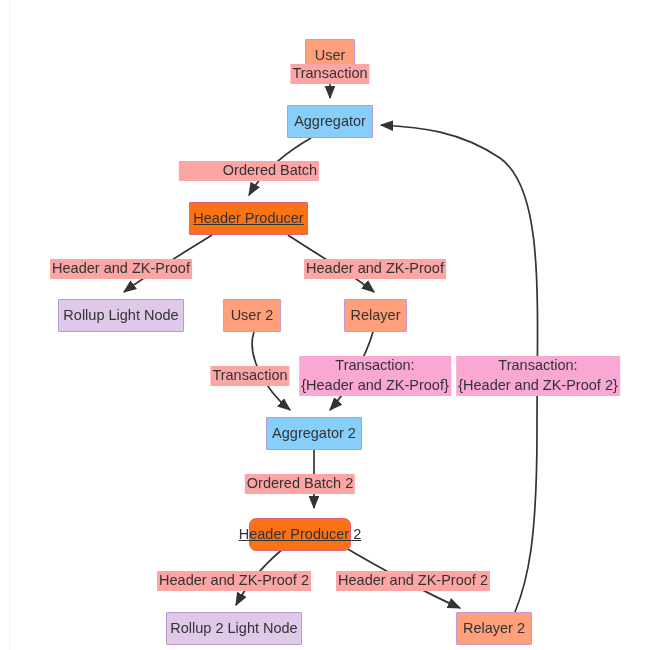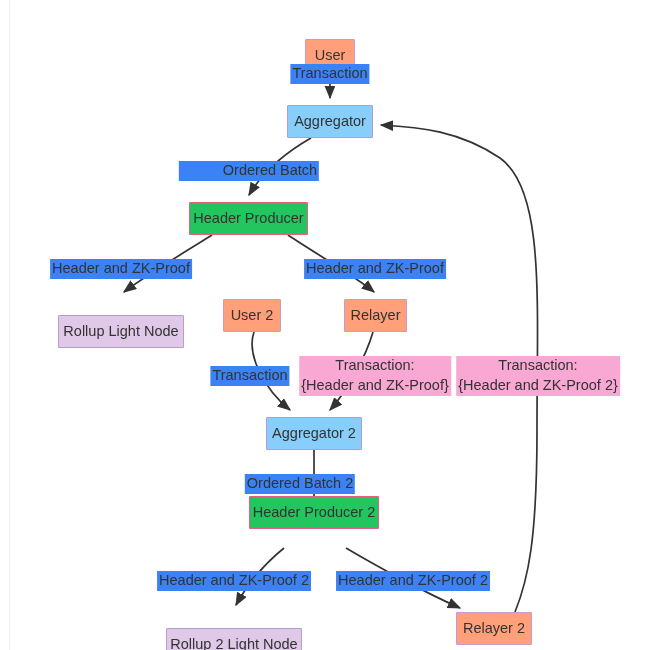--- a/index.html
+++ b/index.html
@@ -49,32 +49,32 @@
   }
   .node-orange {
     background: #ffa07a;
     border-color: #c49ad4;
   }
   .node-blue {
     background: #87cefa;
     border-color: #b49ad8;
   }
   .node-red {
-    background: #22c55e;
+    background: #f97316;
     border-color: #e35f86;
+    text-decoration: underline;
   }
   .node-purple {
     background: #e0c8e8;
     border-color: #b79ec8;
-    margin-top: 16px;
   }
   .edge-label {
     position: absolute;
     box-sizing: border-box;
-    background: #3b82f6;
+    background: #fca5a5;
     color: #333333;
     font-size: 14.5px;
     line-height: 1.24;
     white-space: nowrap;
     padding: 1px 2px;
     text-align: center;
     transform: translateX(-50%);
   }
   .edge-label.two-line {
     background: none;
@@ -114,21 +114,21 @@
   </svg>
 
   <div id="node-layer">
       <div class="node node-orange" style="left: 305px; top: 7px; width: 50px; height: 33px; margin-top: 32px;">User</div>
       <div class="node node-blue" style="left: 287px; top: 105px; width: 86px; height: 33px;">Aggregator</div>
       <div class="node node-red" style="left: 189px; top: 202px; width: 119px; height: 33px;">Header Producer</div>
       <div class="node node-purple" style="left: 58px; top: 299px; width: 126px; height: 33px;">Rollup Light Node</div>
       <div class="node node-orange" style="left: 223px; top: 299px; width: 58px; height: 33px;">User 2</div>
       <div class="node node-orange" style="left: 344px; top: 299px; width: 63px; height: 33px;">Relayer</div>
       <div class="node node-blue" style="left: 266px; top: 417px; width: 96px; height: 33px;">Aggregator 2</div>
-      <div class="node node-red" style="left: 249px; top: 496px; width: 130px; height: 33px;">Header Producer 2</div>
+      <div class="node node-red" style="left: 249px; top: 518px; width: 102px; height: 33px; border-radius: 7px;">Header Producer 2</div>
       <div class="node node-purple" style="left: 166px; top: 612px; width: 136px; height: 33px;">Rollup 2 Light Node</div>
       <div class="node node-orange" style="left: 456px; top: 612px; width: 76px; height: 33px;">Relayer 2</div>
     </div>
   <div id="label-layer">
       <div class="edge-label" style="left: 330px; top: 64px;">Transaction</div>
       <div class="edge-label" style="left: 249px; top: 161px; padding-left: 44px;">Ordered Batch</div>
       <div class="edge-label" style="left: 121px; top: 259px;">Header and ZK-Proof</div>
       <div class="edge-label" style="left: 375px; top: 259px;">Header and ZK-Proof</div>
       <div class="edge-label" style="left: 250px; top: 366px;">Transaction</div>
       <div class="edge-label two-line" style="left: 375px; top: 356px;">

